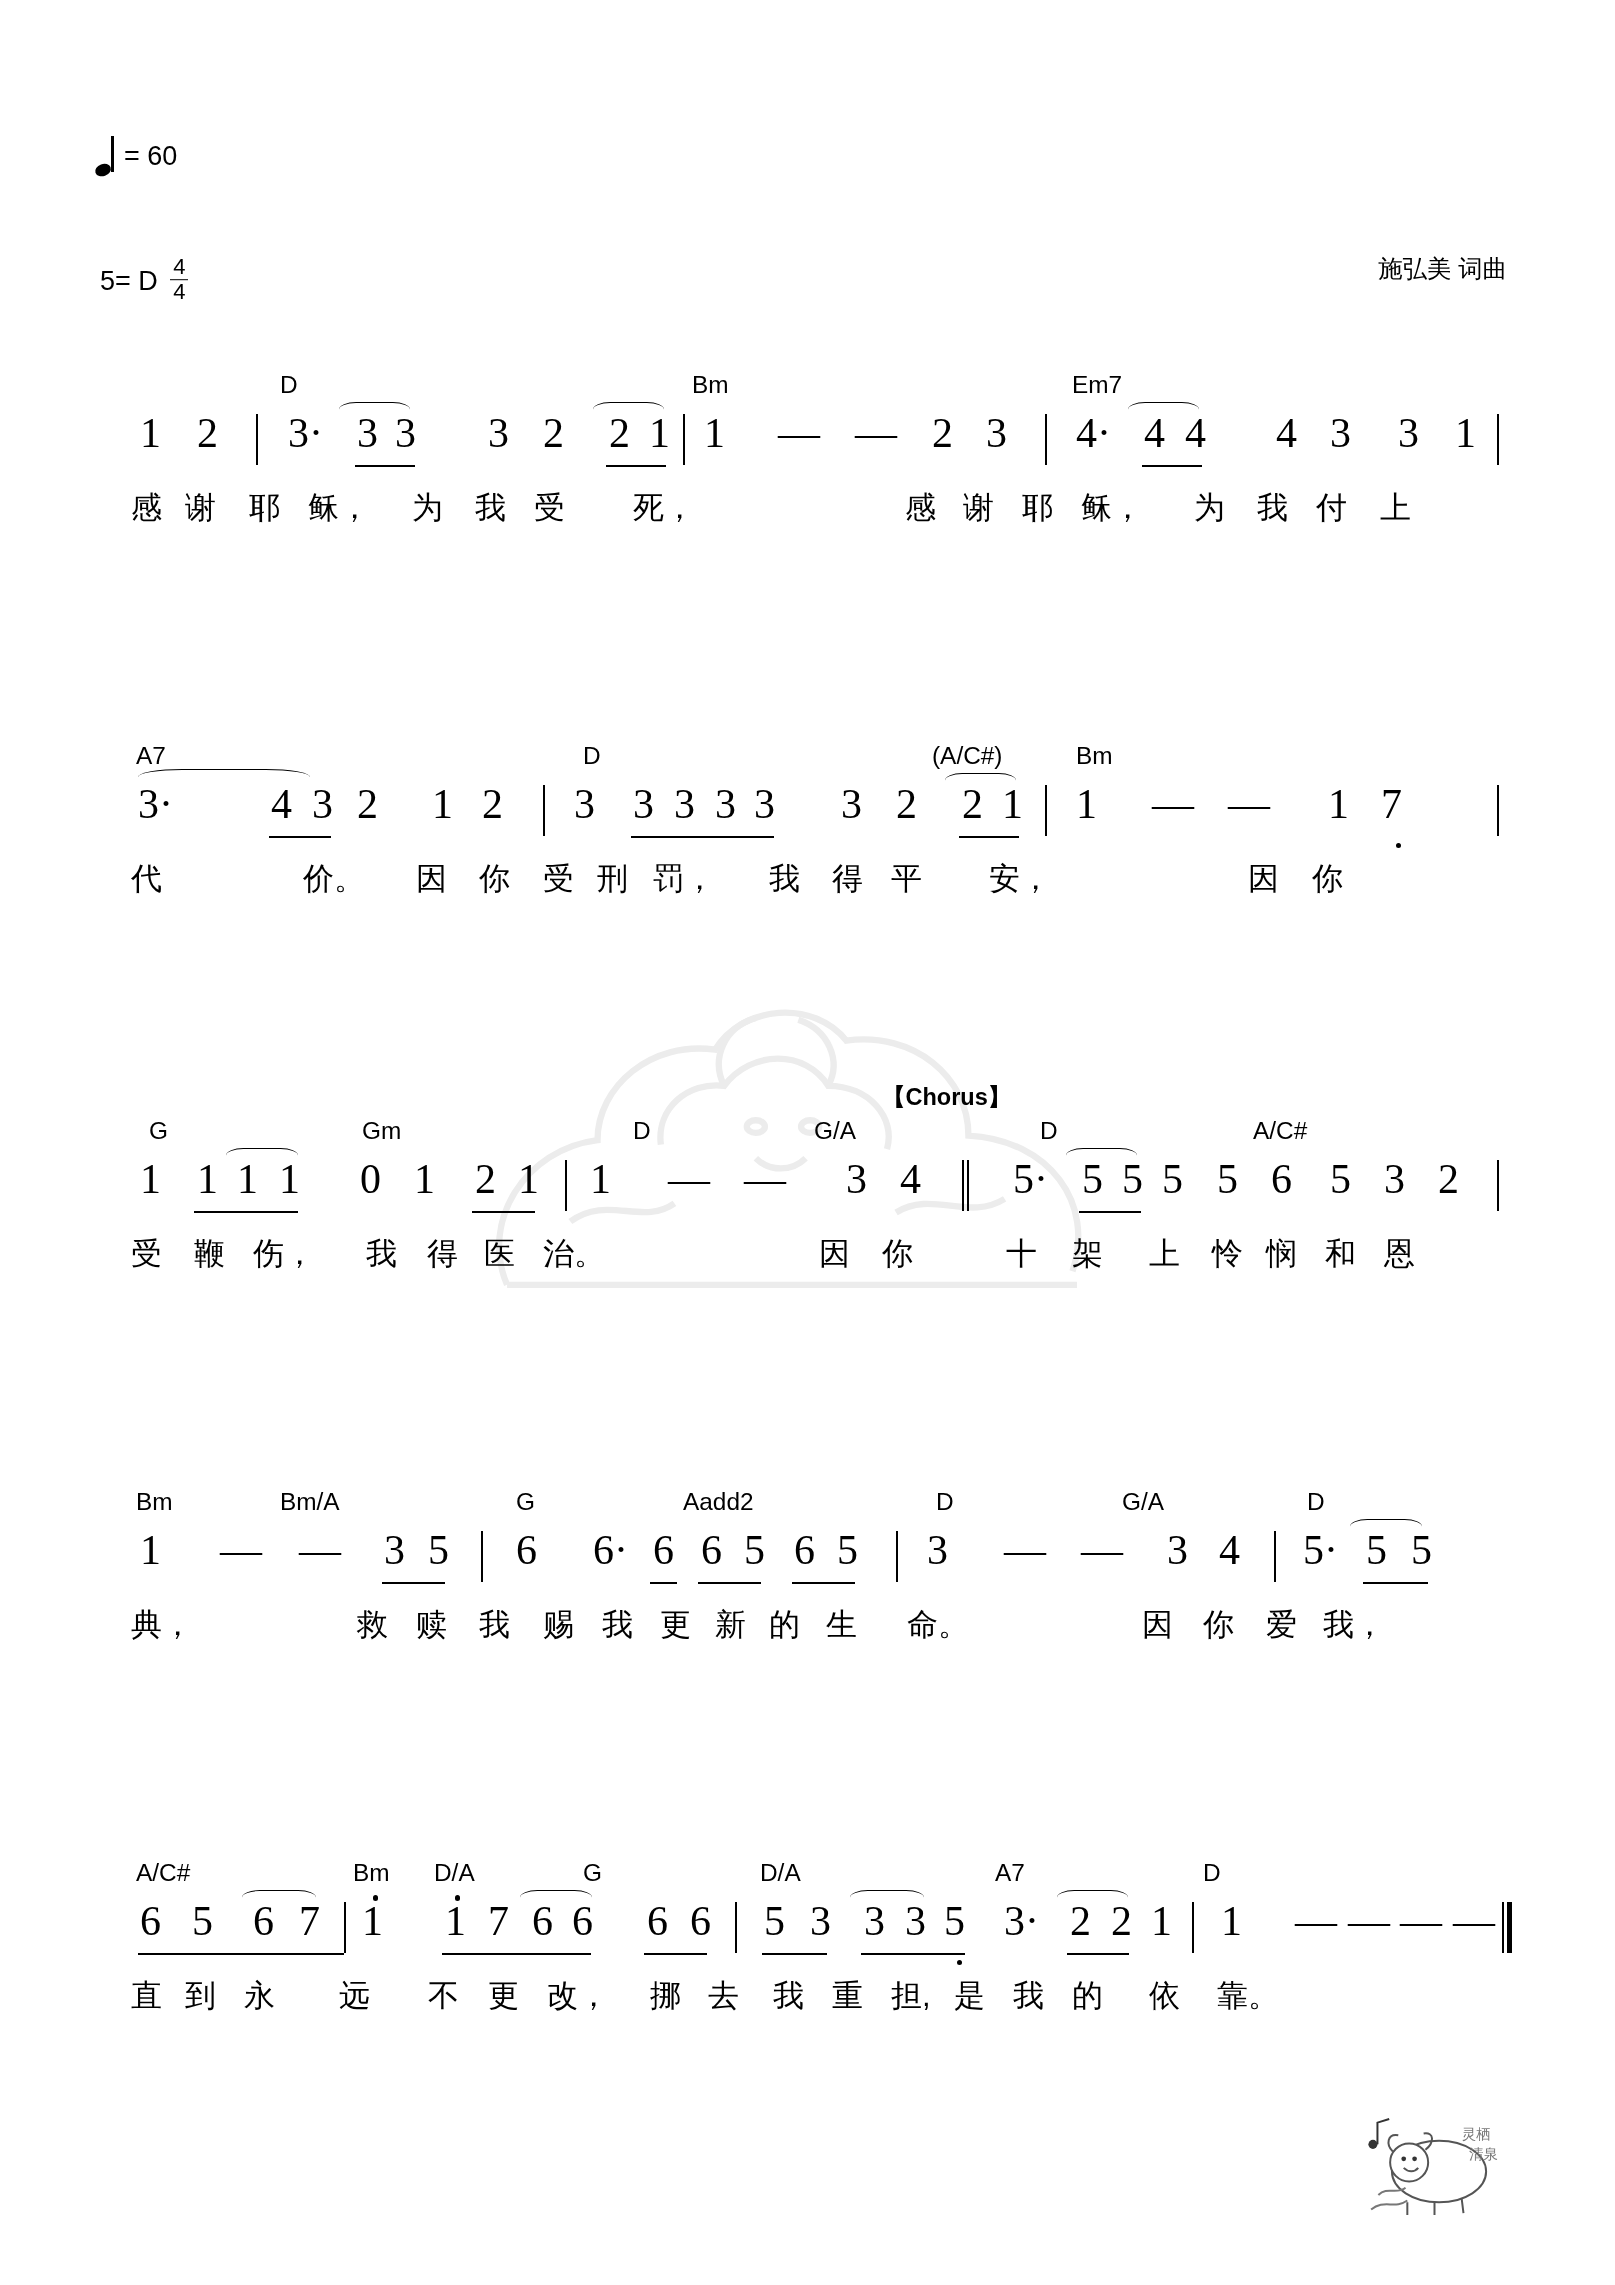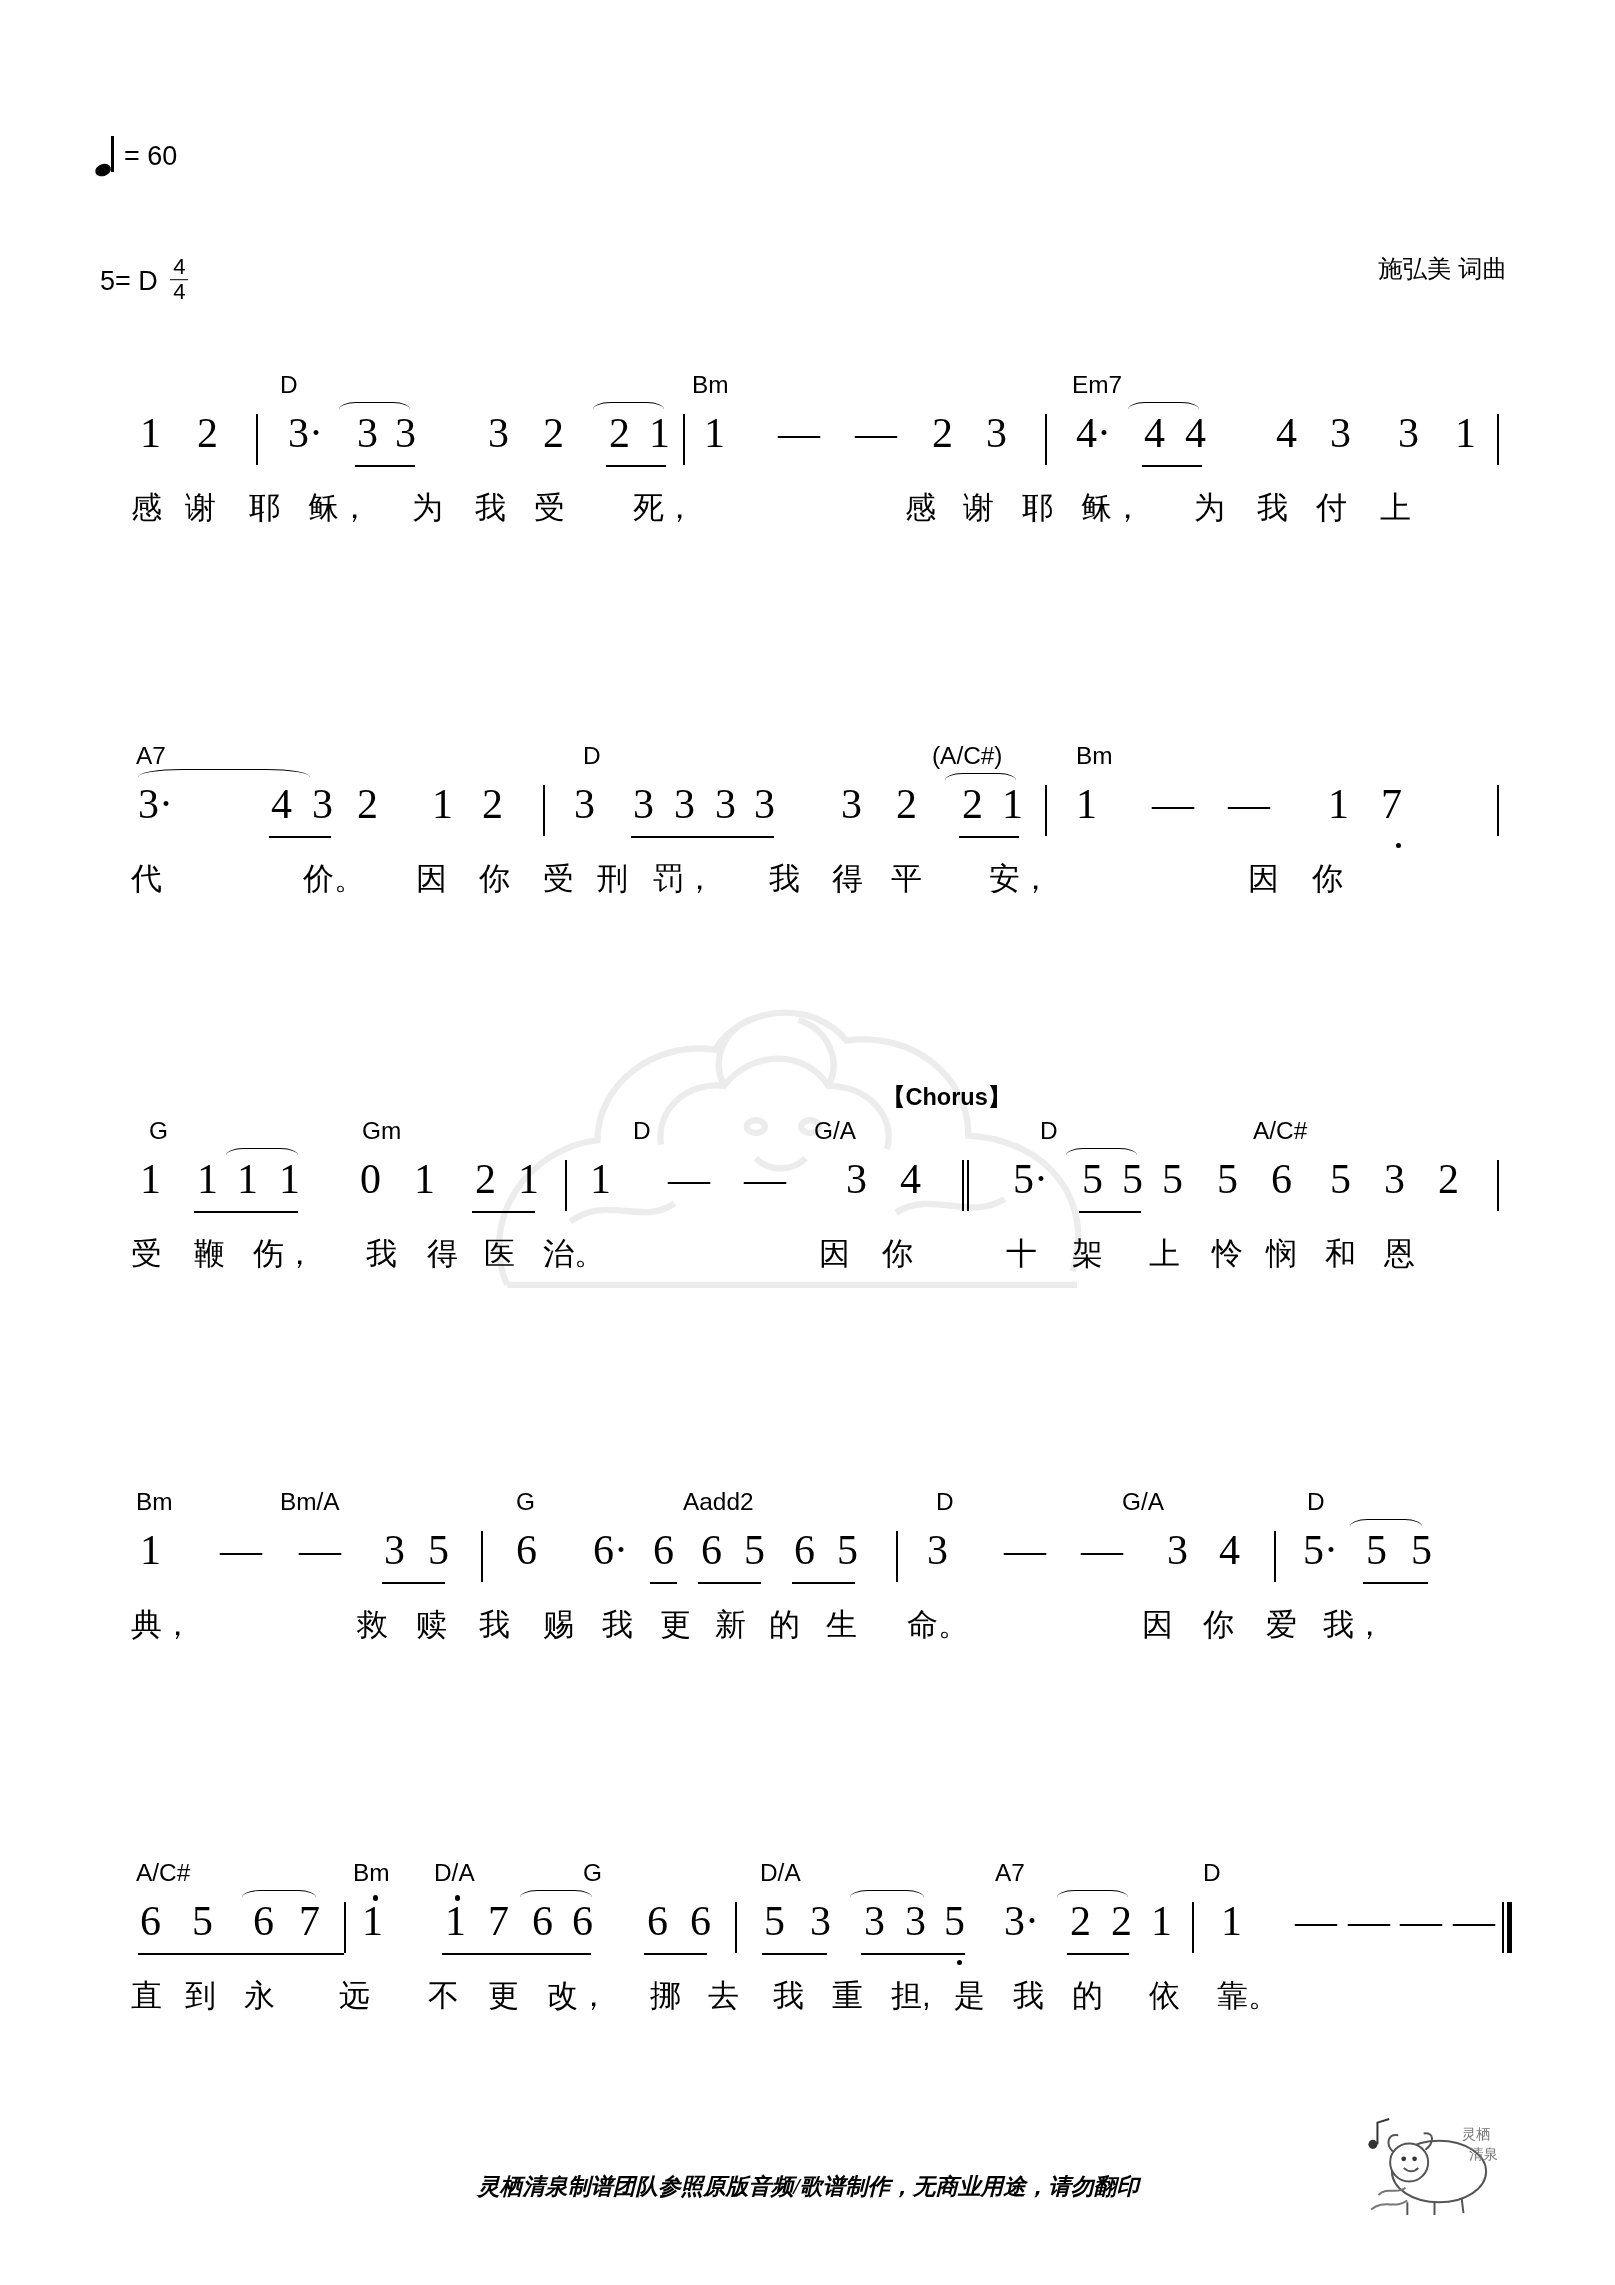--- a/index.html
+++ b/index.html
@@ -563,21 +563,20 @@
       <span class="lyric" style="left:832px;">重</span>
       <span class="lyric" style="left:891px;">担,</span>
       <span class="lyric" style="left:954px;">是</span>
       <span class="lyric" style="left:1013px;">我</span>
       <span class="lyric" style="left:1072px;">的</span>
       <span class="lyric" style="left:1149px;">依</span>
       <span class="lyric" style="left:1217px;">靠。</span>
     </div>
   </div>
 
-  <div class="footer">灵栖清泉制谱团队参照原版音频/歌谱制作，无商业用途，请勿翻印</div>
 
   <svg class="logo" viewBox="0 0 180 130" fill="none" stroke="#555" stroke-width="2.2">
     <ellipse cx="95" cy="70" rx="52" ry="34" fill="#fff"></ellipse>
     <circle cx="62" cy="60" r="21" fill="#fff"></circle>
     <circle cx="56" cy="56" r="2.6" fill="#333" stroke="none"></circle>
     <circle cx="68" cy="56" r="2.6" fill="#333" stroke="none"></circle>
     <path d="M56 66 C61 71 68 71 72 66"></path>
     <path d="M44 48 C36 40 38 28 50 30"></path>
     <path d="M80 46 C90 38 90 26 78 28"></path>
     <path d="M60 104 L60 118 M90 104 L90 118 M120 100 L122 116"></path>

